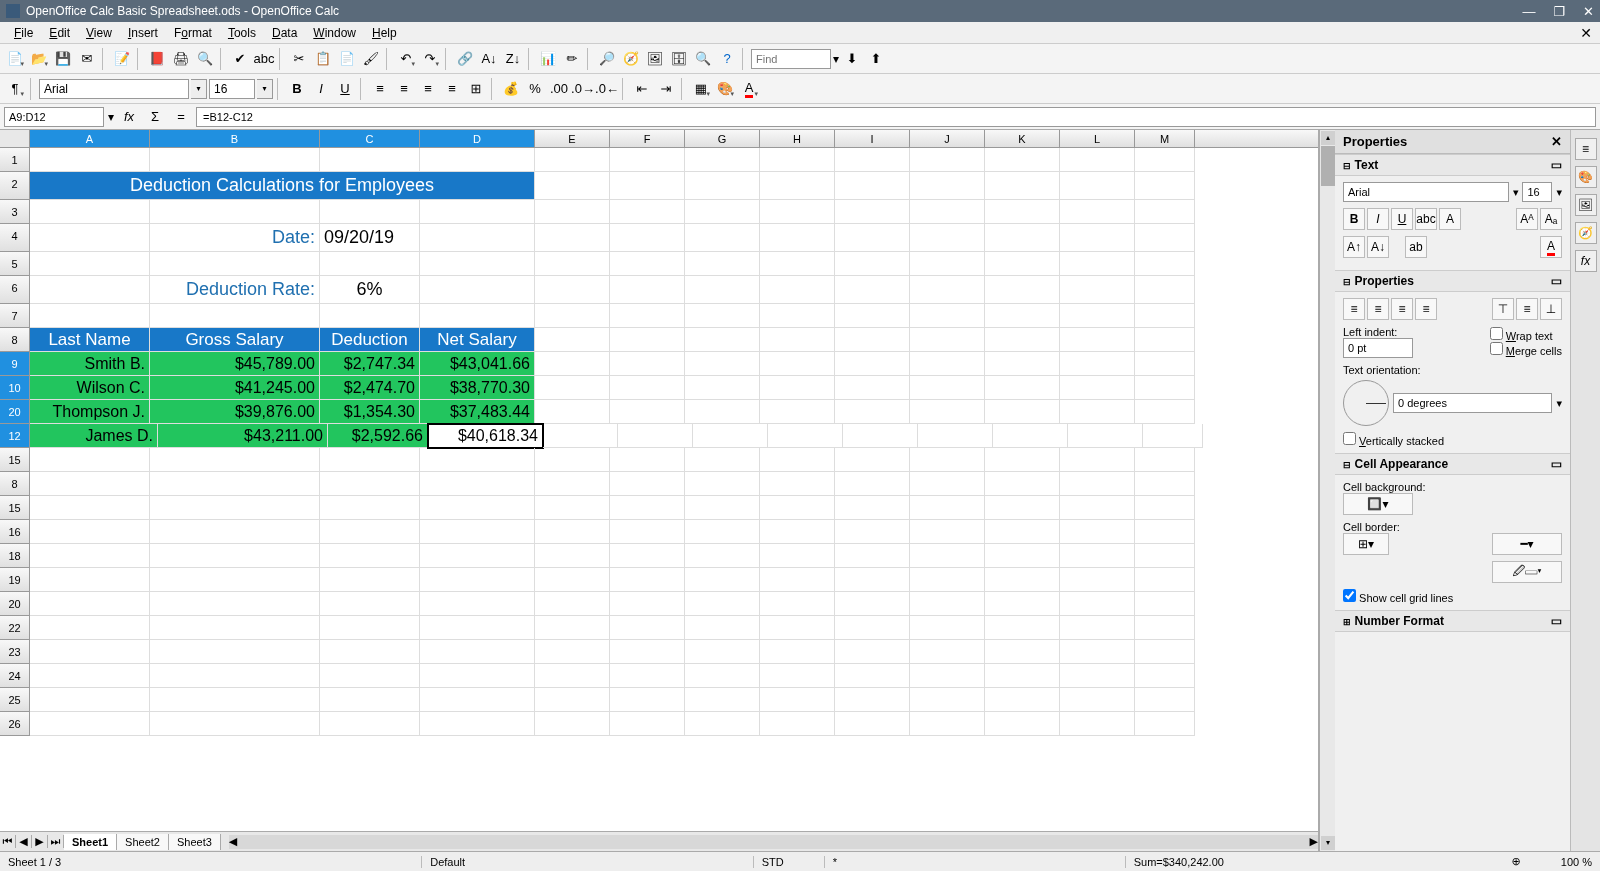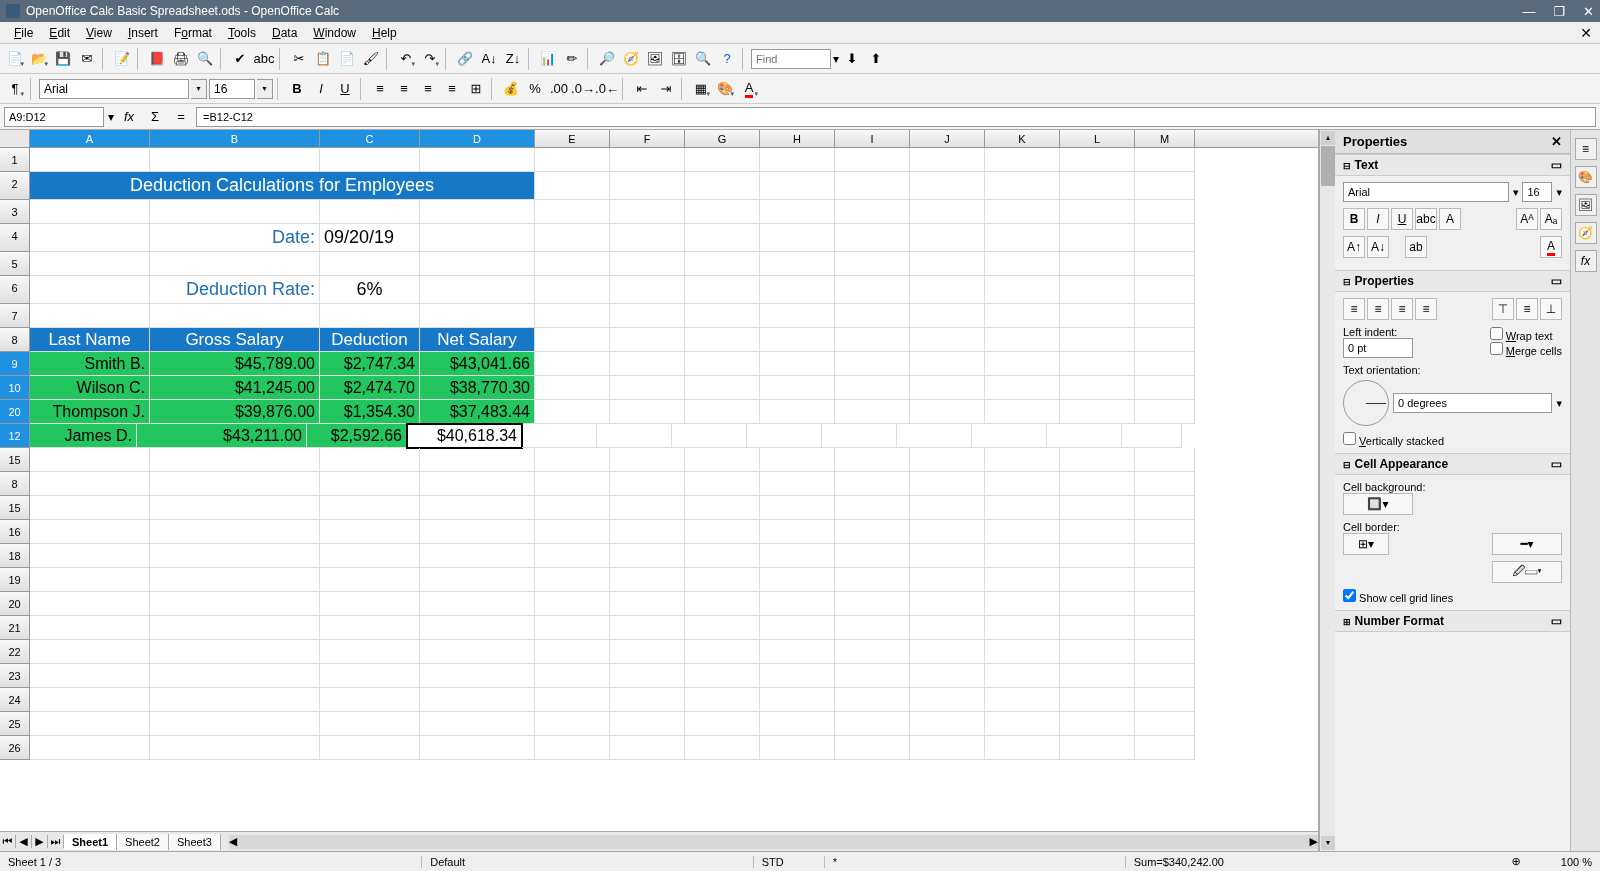--- a/index.html
+++ b/index.html
@@ -385,21 +385,21 @@
             <div class="cell" style="width: 75px;"></div>
             <div class="cell" style="width: 75px;"></div>
             <div class="cell" style="width: 75px;"></div>
             <div class="cell" style="width: 75px;"></div>
             <div class="cell" style="width: 75px;"></div>
             <div class="cell" style="width: 75px;"></div>
             <div class="cell" style="width: 60px;"></div>
           </div>
           <div class="row">
             <div class="rowh sel">12</div>
-            <div class="cell sel-cell r" style="width: 107px;">James D.</div>
+            <div class="cell sel-cell r" style="width: 128px;">James D.</div>
             <div class="cell sel-cell r" style="width: 170px;">$43,211.00</div>
             <div class="cell sel-cell r" style="width: 100px;">$2,592.66</div>
             <div class="cell sel-cell r active-cell" style="width: 115px;">$40,618.34</div>
             <div class="cell" style="width: 75px;"></div>
             <div class="cell" style="width: 75px;"></div>
             <div class="cell" style="width: 75px;"></div>
             <div class="cell" style="width: 75px;"></div>
             <div class="cell" style="width: 75px;"></div>
             <div class="cell" style="width: 75px;"></div>
             <div class="cell" style="width: 75px;"></div>
@@ -497,36 +497,20 @@
             <div class="cell" style="width: 75px;"></div>
             <div class="cell" style="width: 75px;"></div>
             <div class="cell" style="width: 75px;"></div>
             <div class="cell" style="width: 75px;"></div>
             <div class="cell" style="width: 75px;"></div>
             <div class="cell" style="width: 75px;"></div>
             <div class="cell" style="width: 60px;"></div>
           </div>
           <div class="row">
             <div class="rowh">20</div>
-            <div class="cell" style="width: 120px;"></div>
-            <div class="cell" style="width: 170px;"></div>
-            <div class="cell" style="width: 100px;"></div>
-            <div class="cell" style="width: 115px;"></div>
-            <div class="cell" style="width: 75px;"></div>
-            <div class="cell" style="width: 75px;"></div>
-            <div class="cell" style="width: 75px;"></div>
-            <div class="cell" style="width: 75px;"></div>
-            <div class="cell" style="width: 75px;"></div>
-            <div class="cell" style="width: 75px;"></div>
-            <div class="cell" style="width: 75px;"></div>
-            <div class="cell" style="width: 75px;"></div>
-            <div class="cell" style="width: 60px;"></div>
-          </div>
-          <div class="row">
-            <div class="rowh">21</div>
             <div class="cell" style="width: 120px;"></div>
             <div class="cell" style="width: 170px;"></div>
             <div class="cell" style="width: 100px;"></div>
             <div class="cell" style="width: 115px;"></div>
             <div class="cell" style="width: 75px;"></div>
             <div class="cell" style="width: 75px;"></div>
             <div class="cell" style="width: 75px;"></div>
             <div class="cell" style="width: 75px;"></div>
             <div class="cell" style="width: 75px;"></div>
             <div class="cell" style="width: 75px;"></div>

